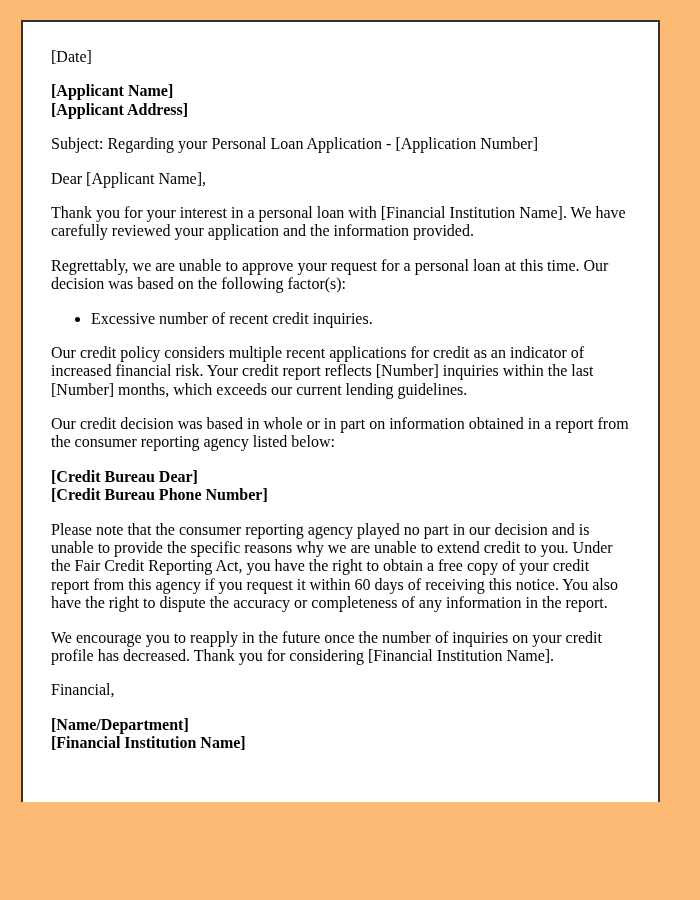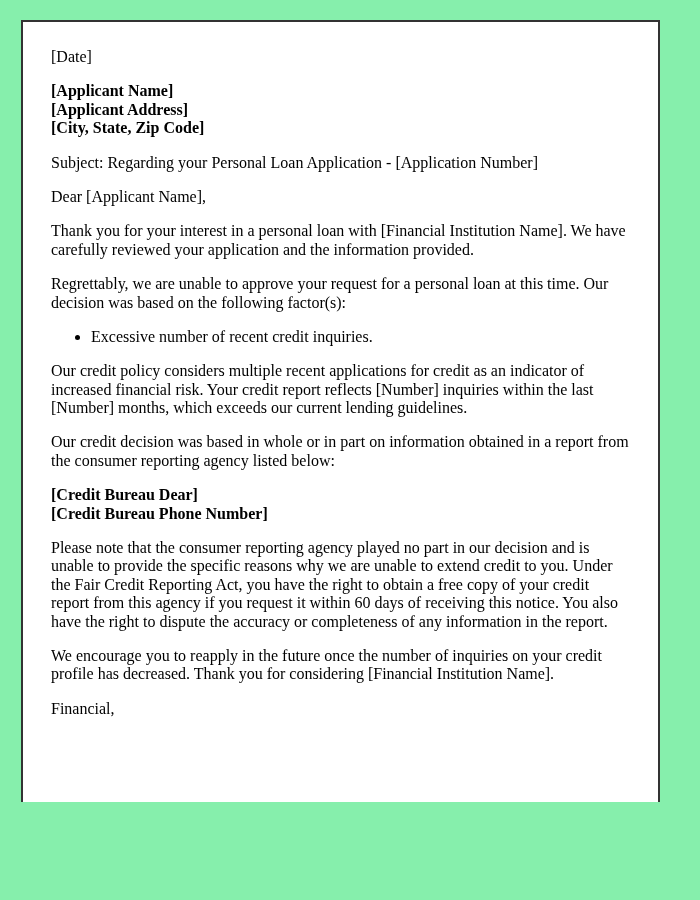--- a/index.html
+++ b/index.html
@@ -10,21 +10,21 @@
     height: 900px;
     font-family: "Liberation Serif", "DejaVu Serif", serif;
     font-size: 16px;
     line-height: 1.15;
     color: #000000;
   }
   .page {
     position: relative;
     width: 700px;
     height: 900px;
-    background: #86efac;
+    background: #fdba74;
     overflow: hidden;
   }
   .letter {
     position: absolute;
     left: 21px;
     top: 20px;
     width: 639px;
     min-height: 782px;
     box-sizing: border-box;
     border: 2px solid #333333;
@@ -53,21 +53,20 @@
 <body>
 
 <div class="page">
   <div class="letter">
 
     <p>[Date]</p>
 
     <p>
       <span class="line">[Applicant Name]</span>
       <span class="line">[Applicant Address]</span>
-      <span class="line">[City, State, Zip Code]</span>
     </p>
 
     <p>Subject: Regarding your Personal Loan Application - [Application Number]</p>
 
     <p>Dear [Applicant Name],</p>
 
     <p>Thank you for your interest in a personal loan with [Financial Institution Name]. We have carefully reviewed your application and the information provided.</p>
 
     <p>Regrettably, we are unable to approve your request for a personal loan at this time. Our decision was based on the following factor(s):</p>
 
@@ -83,15 +82,19 @@
       <span class="line">[Credit Bureau Dear]</span>
       <span class="line">[Credit Bureau Phone Number]</span>
     </p>
 
     <p>Please note that the consumer reporting agency played no part in our decision and is unable to provide the specific reasons why we are unable to extend credit to you. Under the Fair Credit Reporting Act, you have the right to obtain a free copy of your credit report from this agency if you request it within 60 days of receiving this notice. You also have the right to dispute the accuracy or completeness of any information in the report.</p>
 
     <p>We encourage you to reapply in the future once the number of inquiries on your credit profile has decreased. Thank you for considering [Financial Institution Name].</p>
 
     <p>Financial,</p>
 
+    <p>
+      <span class="line">[Name/Department]</span>
+      <span class="line">[Financial Institution Name]</span>
+    </p>
 
   </div>
 </div>
 
 </body></html>

